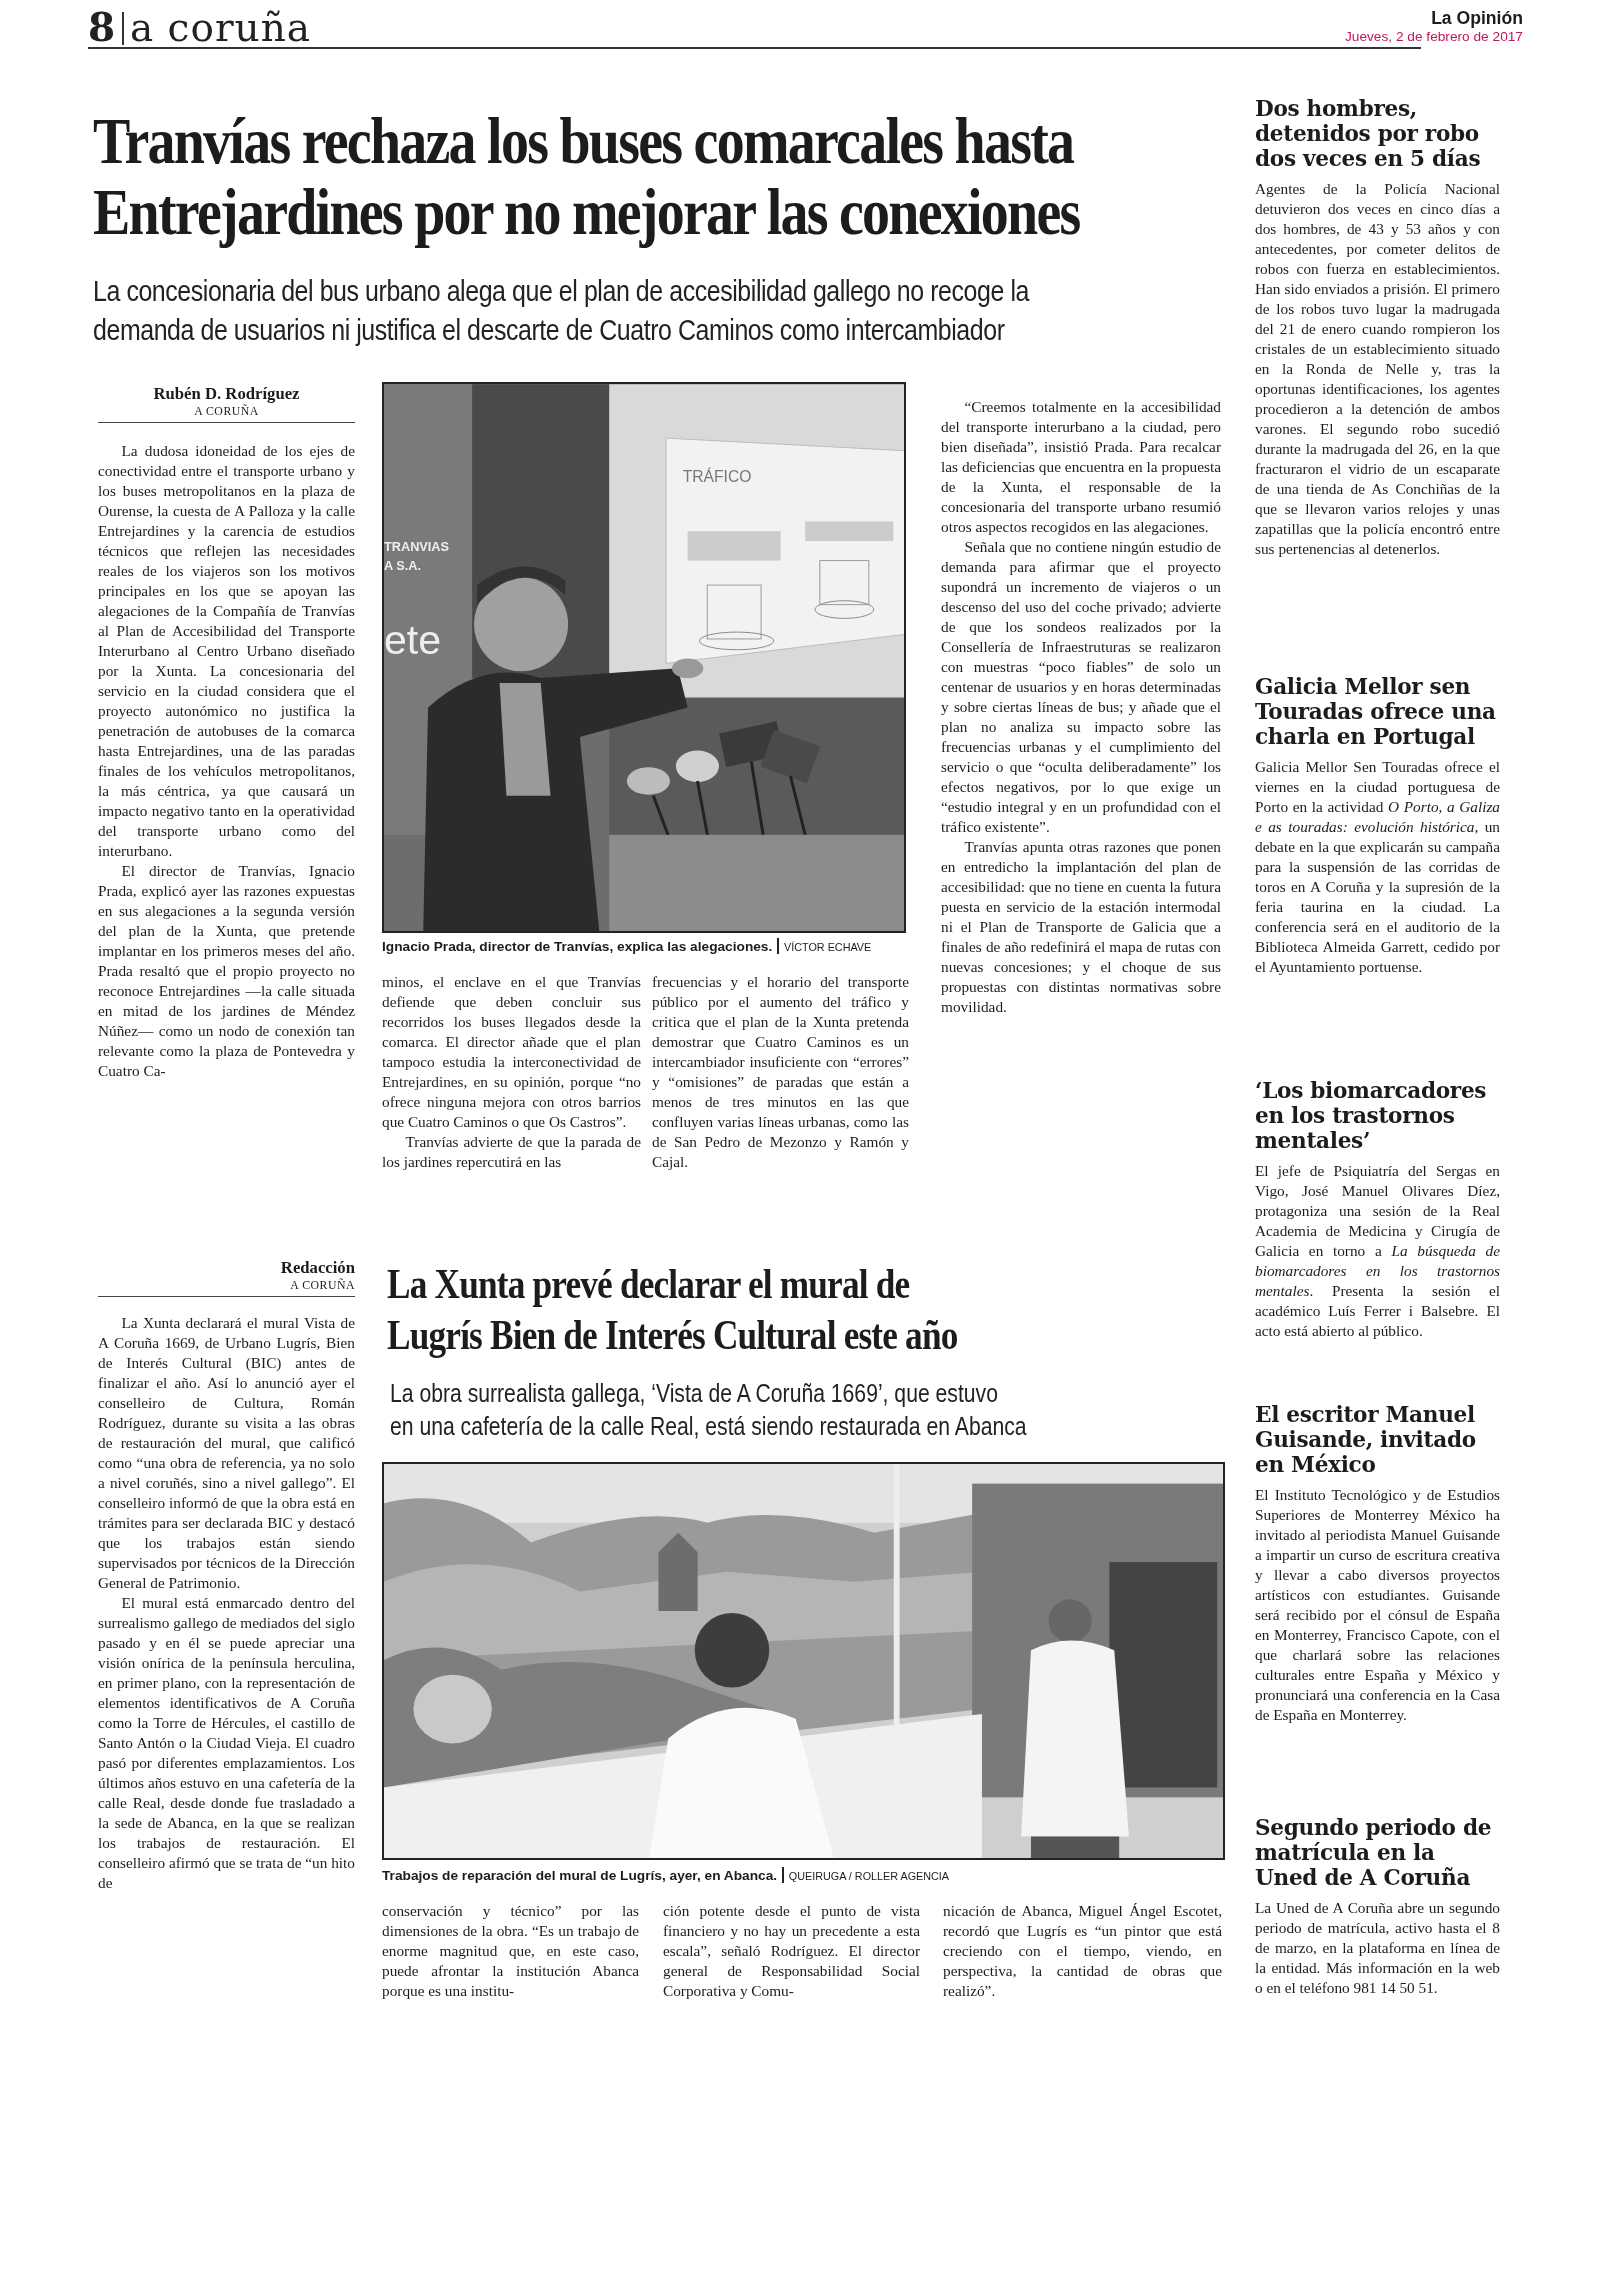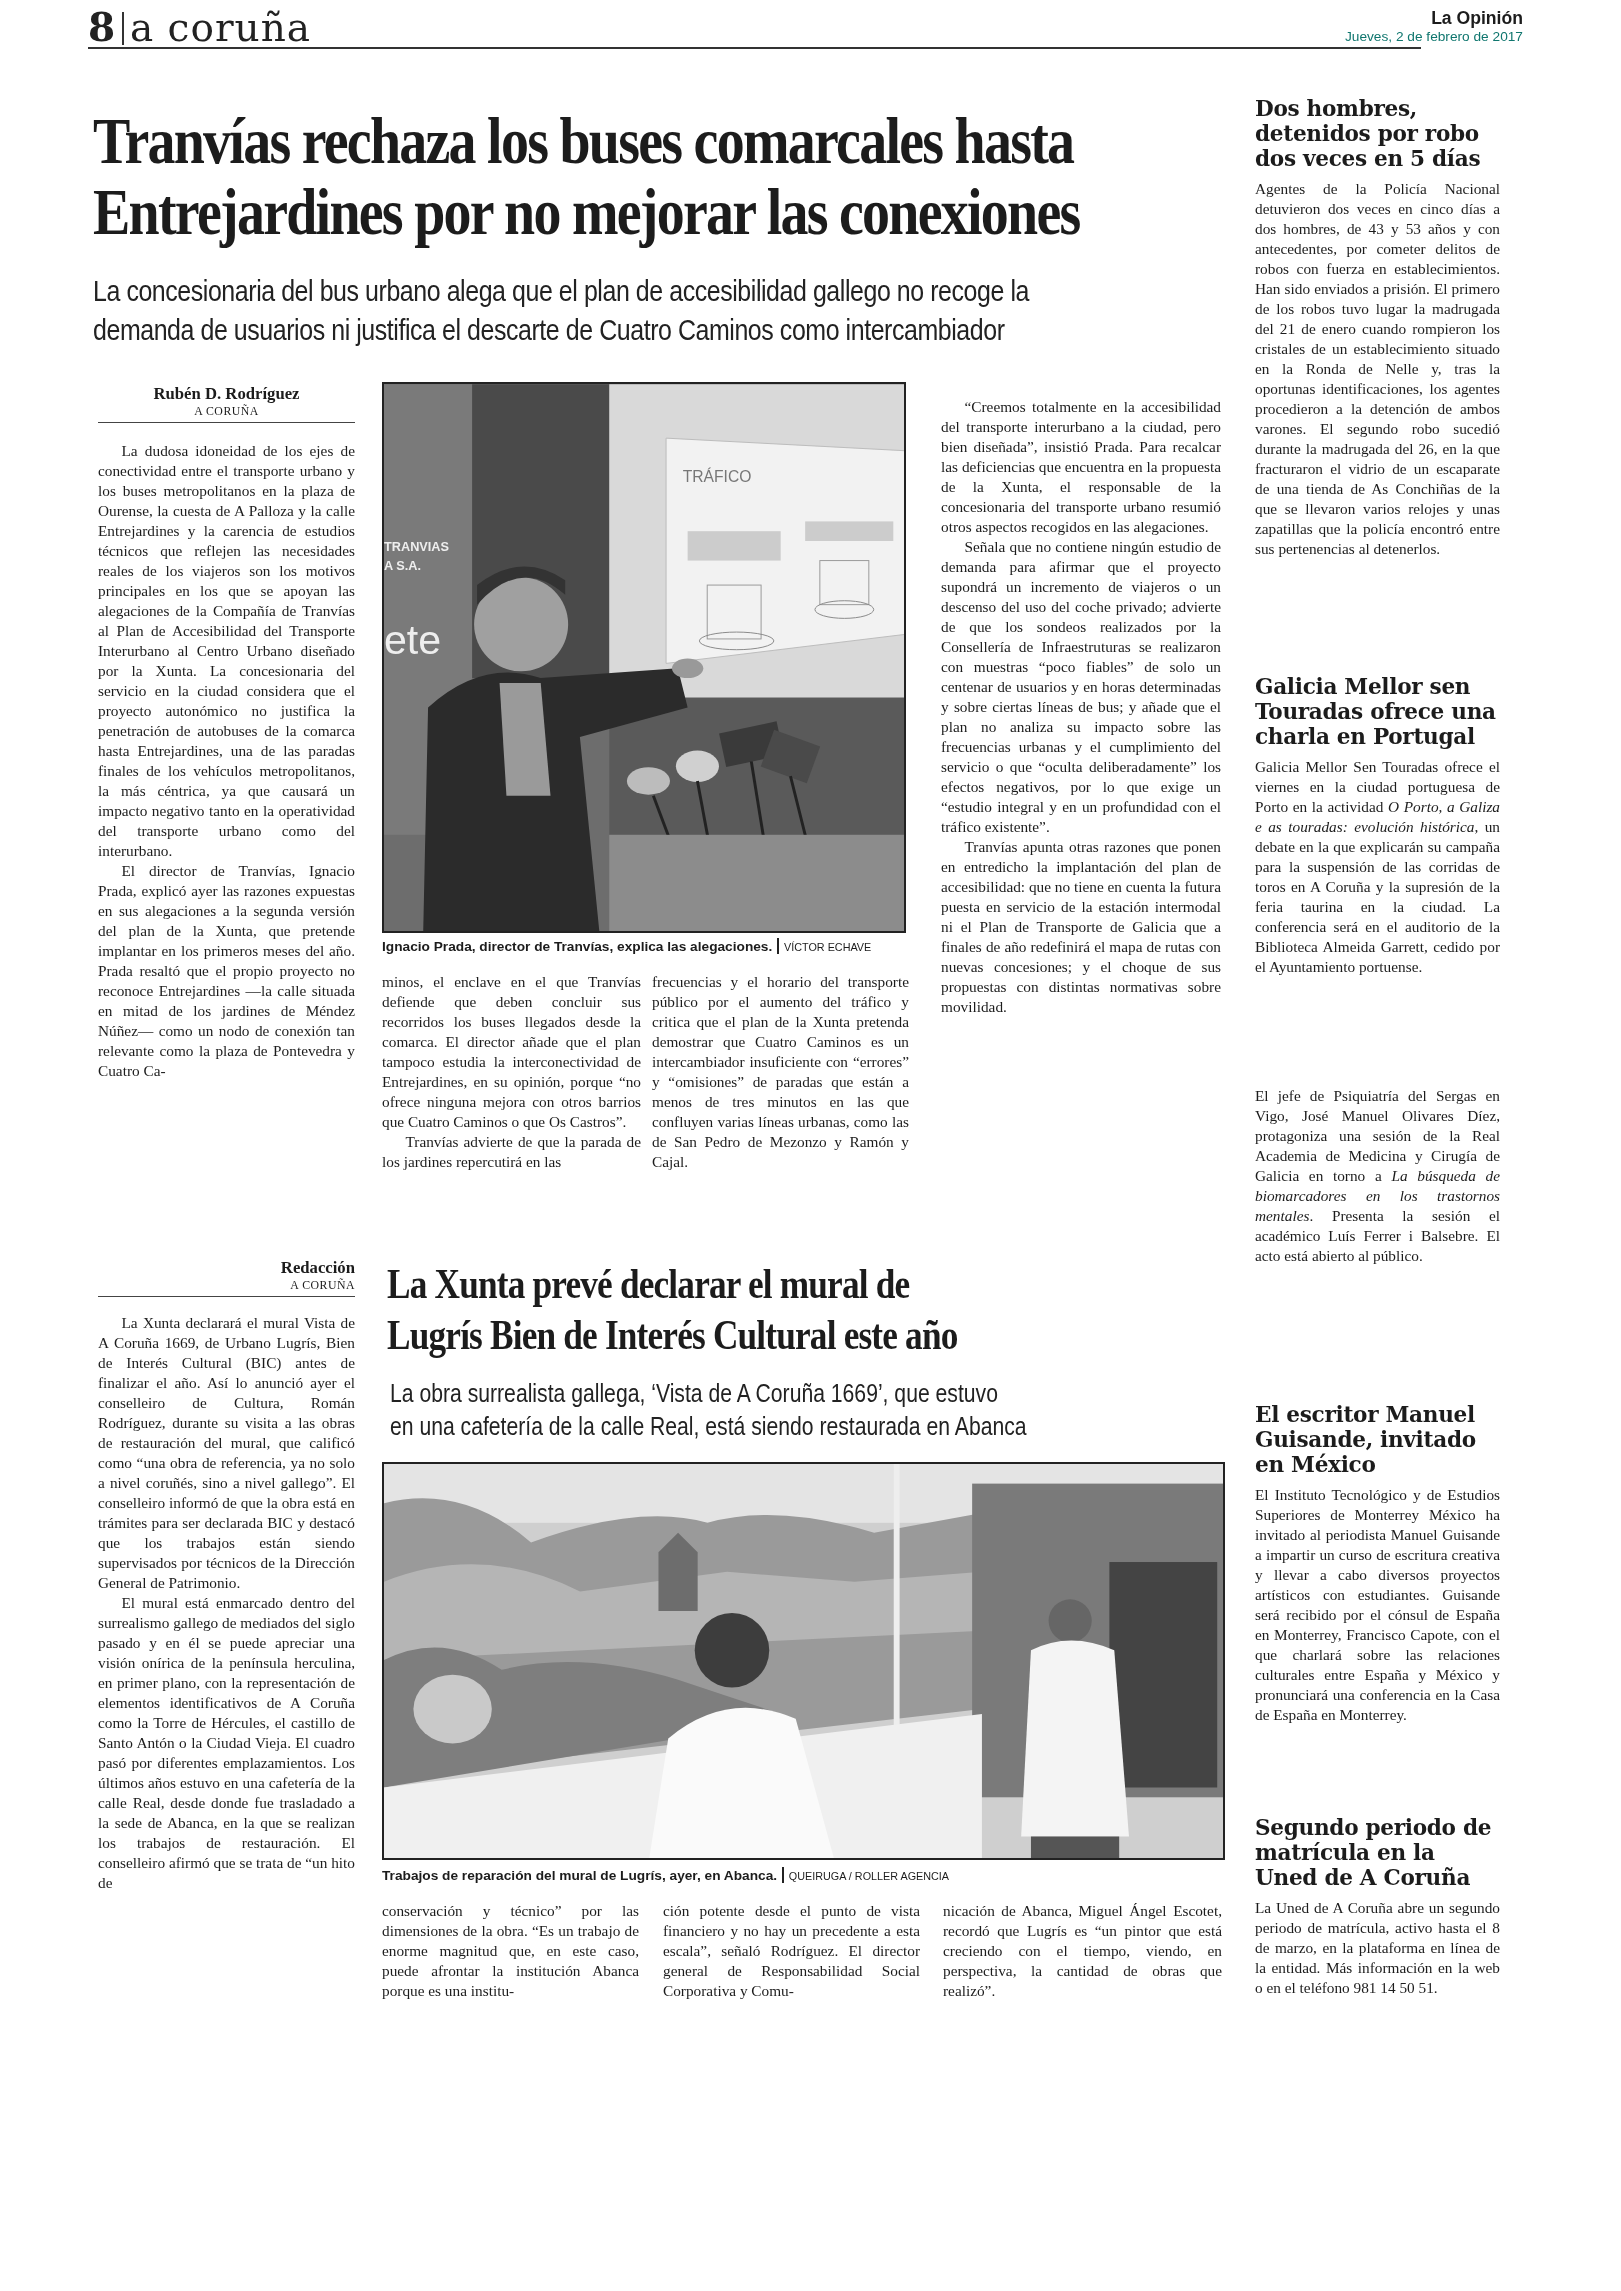--- a/index.html
+++ b/index.html
@@ -7,21 +7,21 @@
   body { position: relative; font-family: "Liberation Serif", "DejaVu Serif", serif; color: #1c1c1c; }
 
   .abs { position: absolute; }
 
   
   .hdr-section { left: 88px; top: 3.9px; font-size: 39px; font-family: "DejaVu Serif", serif; color: #222; letter-spacing: 1px; }
   .hdr-section .pg { font-weight: bold; }
   .hdr-section .bar { display: inline-block; width: 2px; height: 33px; background:#333; margin: 0 5.9px; vertical-align: -3.9px; }
   .hdr-rule { left: 88px; top: 47px; width: 1333px; height: 2px; background: #333; }
   .hdr-paper { right: 98px; top: 7.8px; font-family: "Liberation Sans", sans-serif; font-weight: bold; font-size: 17.6px; text-align: right; }
-  .hdr-date { right: 98px; top: 29px; font-family: "Liberation Sans", sans-serif; font-size: 13.7px; text-align: right; color:#0f766e; }
+  .hdr-date { right: 98px; top: 29px; font-family: "Liberation Sans", sans-serif; font-size: 13.7px; text-align: right; color:#be185d; }
 
   
   .headline { left: 93px; top: 106px; width: 1147px; font-family: "Liberation Serif", serif; font-weight: bold; font-size: 65px; line-height: 71px; letter-spacing: -2px; transform: scaleX(0.86); transform-origin: left top; width: 1343px; }
   .subhead { left: 93px; top: 272px; font-family: "Liberation Sans", sans-serif; font-size: 29px; line-height: 39px; letter-spacing: -0.5px; transform: scaleX(0.86); transform-origin: left top; width: 1343px; color:#222; }
 
   
   .byline { text-align: center; }
   .byline .name { font-weight: bold; font-size: 16.7px; }
   .byline .place { font-size: 11.8px; letter-spacing: 0.5px; }
   .byline .rule { height: 1px; background: #444; margin-top: 2.9px; }
@@ -188,20 +188,21 @@
   <div class="brief-title">Dos hombres, detenidos por robo dos veces en 5 días</div>
   <div class="brief-body">Agentes de la Policía Nacional detuvieron dos veces en cinco días a dos hombres, de 43 y 53 años y con antecedentes, por cometer delitos de robos con fuerza en establecimientos. Han sido enviados a prisión. El primero de los robos tuvo lugar la madrugada del 21 de enero cuando rompieron los cristales de un establecimiento situado en la Ronda de Nelle y, tras la oportunas identificaciones, los agentes procedieron a la detención de ambos varones. El segundo robo sucedió durante la madrugada del 26, en la que fracturaron el vidrio de un escaparate de una tienda de As Conchiñas de la que se llevaron varios relojes y unas zapatillas que la policía encontró entre sus pertenencias al detenerlos.</div>
 </div>
 
 <div class="abs brief" style="left:1255px; top:674px;">
   <div class="brief-title">Galicia Mellor sen Touradas ofrece una charla en Portugal</div>
   <div class="brief-body"><span>Galicia Mellor Sen Touradas ofrece el viernes en la ciudad portuguesa de Porto en la actividad </span><i>O Porto, a Galiza e as touradas: evolución histórica</i><span>, un debate en la que explicarán su campaña para la suspensión de las corridas de toros en A Coruña y la supresión de la feria taurina en la ciudad. La conferencia será en el auditorio de la Biblioteca Almeida Garrett, cedido por el Ayuntamiento portuense.</span></div>
 </div>
 
 <div class="abs brief" style="left:1255px; top:1078px;">
+  <div class="brief-title">‘Los biomarcadores en los trastornos mentales’</div>
   <div class="brief-body"><span>El jefe de Psiquiatría del Sergas en Vigo, José Manuel Olivares Díez, protagoniza una sesión de la Real Academia de Medicina y Cirugía de Galicia en torno a </span><i>La búsqueda de biomarcadores en los trastornos mentales</i><span>. Presenta la sesión el académico Luís Ferrer i Balsebre. El acto está abierto al público.</span></div>
 </div>
 
 <div class="abs brief" style="left:1255px; top:1402px;">
   <div class="brief-title">El escritor Manuel Guisande, invitado en México</div>
   <div class="brief-body">El Instituto Tecnológico y de Estudios Superiores de Monterrey México ha invitado al periodista Manuel Guisande a impartir un curso de escritura creativa y llevar a cabo diversos proyectos artísticos con estudiantes. Guisande será recibido por el cónsul de España en Monterrey, Francisco Capote, con el que charlará sobre las relaciones culturales entre España y México y pronunciará una conferencia en la Casa de España en Monterrey.</div>
 </div>
 
 <div class="abs brief" style="left:1255px; top:1815px;">
   <div class="brief-title">Segundo periodo de matrícula en la Uned de A Coruña</div>

